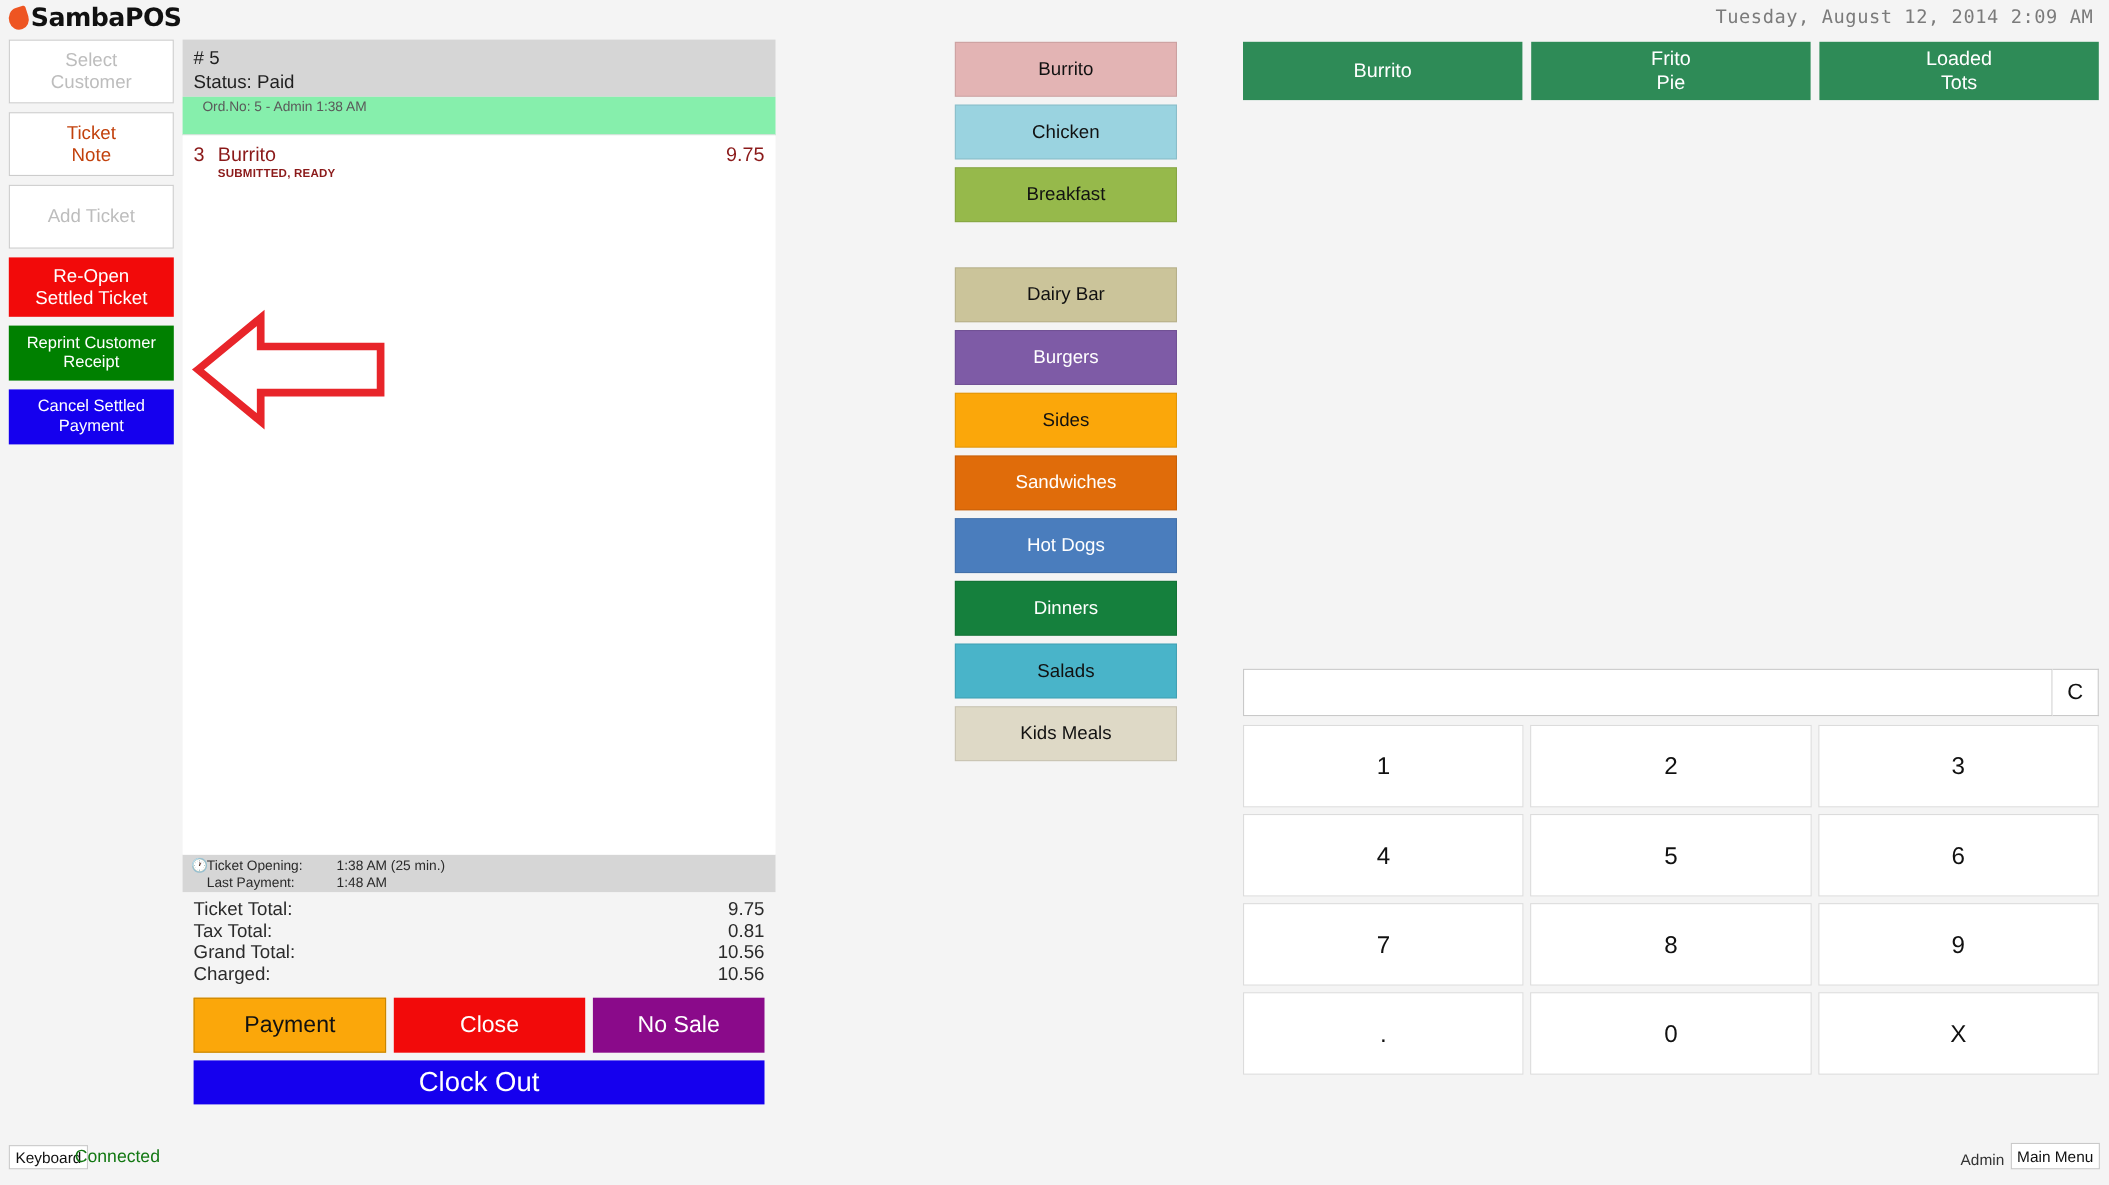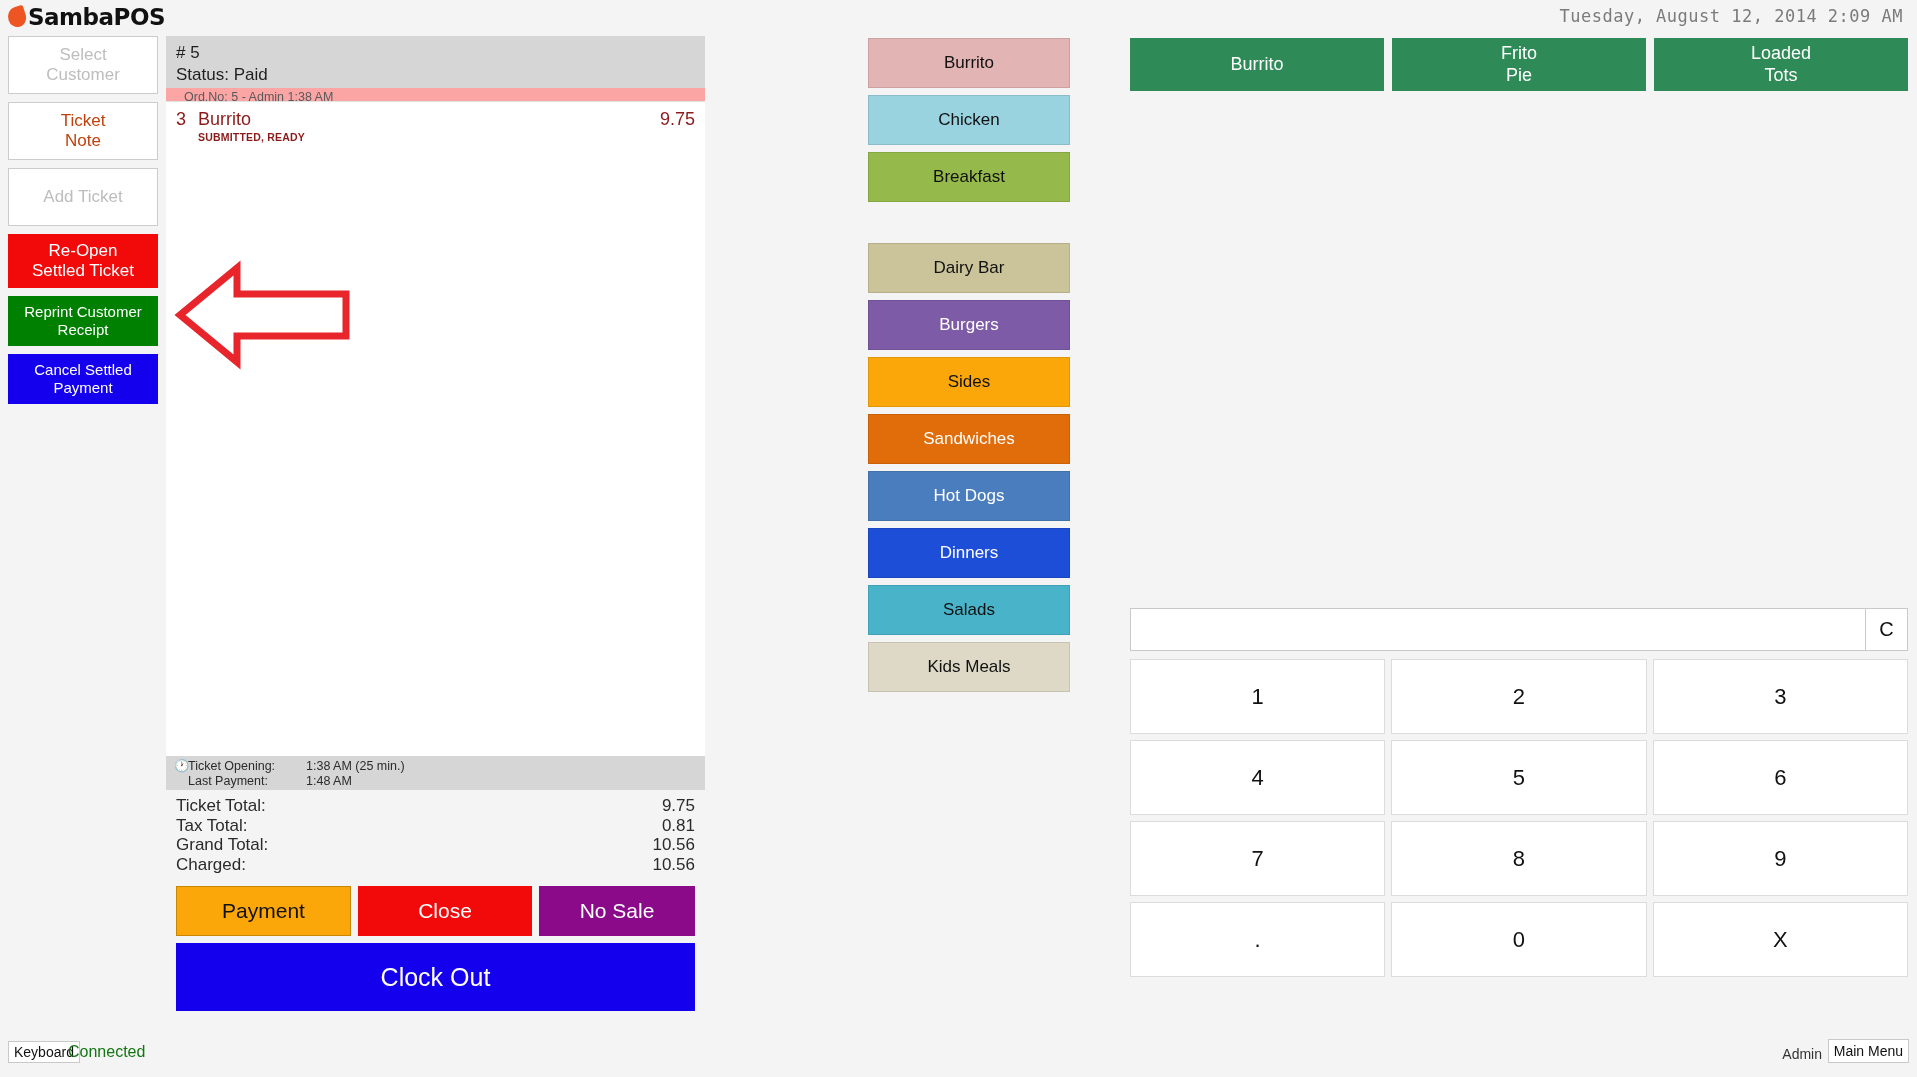--- a/index.html
+++ b/index.html
@@ -28,41 +28,41 @@
   .cmdbtn.tall { height: 58px; }
   .cmdbtn.solid { border: none; color: #fff; font-weight: normal; }
   .cmdbtn.red { background: #f20a0a; height: 54px; font-size: 17px; }
   .cmdbtn.green { background: #008000; height: 50px; font-size: 15px; }
   .cmdbtn.blue { background: #1500ee; height: 50px; font-size: 15px; }
 
   
   #ticket { position: absolute; left: 166px; top: 36px; width: 539px; height: 974px; background: #f4f4f4; }
   #ticketHead { height: 52px; background: #d6d6d6; padding: 6px 0 0 10px; }
   #ticketHead div { font-size: 17px; color: #1f1f1f; line-height: 1.32; }
-  #ordline { height: 14px; background: #fca5a5; border-bottom: 1px solid #e2e2e2;
+  #ordline { height: 35px; background: #86efac; border-bottom: 1px solid #e2e2e2;
              font-size: 12.5px; color: #5a5a5a; padding-left: 18px; line-height: 19px; }
   #orders { position: relative; height: 654px; background: #fff; }
   .orow { display: flex; padding: 7px 10px 0 10px; }
   .oqty { width: 22px; color: #8b1a1a; font-size: 18px; }
   .oname { flex: 1; color: #8b1a1a; font-size: 18px; }
   .ostate { color: #8b1a1a; font-size: 10.5px; font-weight: bold; letter-spacing: 0.2px; margin: 1px 0 0 32px; }
   .oprice { color: #8b1a1a; font-size: 18px; }
   #arrow { position: absolute; left: 8px; top: 158px; }
   #timebox { height: 34px; background: #d6d6d6; font-size: 12.5px; color: #2b2b2b; padding: 3px 0 0 8px; }
   #timebox .trow { display: flex; line-height: 15px; }
   #timebox .tlbl { width: 118px; }
   #timebox .clock { width: 14px; display: inline-block; }
   #totals { padding: 6px 10px 0 10px; }
   #totals .trow { display: flex; justify-content: space-between; font-size: 17px; color: #2b2b2b; line-height: 19.5px; }
   #actions { display: flex; gap: 7px; margin: 12px 0 0 0; }
   .actbtn { height: 50px; display: flex; align-items: center; justify-content: center; font-size: 21px; }
   #btnPayment { flex: 0 0 175px; background: #fba70a; color: #111; border: 1px solid #c78604; }
   #btnClose { flex: 0 0 174px; background: #f20a0a; color: #fff; }
   #btnNoSale { flex: 1; background: #8a0a8a; color: #fff; }
-  #btnClockOut { margin-top: 7px; height: 68px; background: #1500ee; color: #fff;
+  #btnClockOut { margin-top: 7px; height: 40px; background: #1500ee; color: #fff;
                  display: flex; align-items: center; justify-content: center; font-size: 25px; }
 
   
   #cats { position: absolute; left: 868px; top: 38px; width: 202px; }
   .cat { height: 50px; margin-bottom: 7px; display: flex; align-items: center; justify-content: center;
          font-size: 17px; border: 1px solid rgba(0,0,0,0.10); }
 
   
   #products { position: absolute; left: 1130px; top: 38px; width: 778px; display: flex; gap: 8px; }
   .prod { flex: 1; height: 53px; background: #2e8b57; color: #fff; display: flex; align-items: center;
@@ -177,21 +177,21 @@
 
   <div id="cats">
     <div class="cat" style="background: rgb(227, 180, 180); color: rgb(17, 17, 17);">Burrito</div>
     <div class="cat" style="background: rgb(154, 211, 224); color: rgb(17, 17, 17);">Chicken</div>
     <div class="cat" style="background: rgb(150, 185, 75); color: rgb(17, 17, 17);">Breakfast</div>
     <div class="cat" style="background: rgb(203, 196, 154); color: rgb(17, 17, 17); margin-top: 41px;">Dairy Bar</div>
     <div class="cat" style="background: rgb(126, 91, 166); color: rgb(255, 255, 255);">Burgers</div>
     <div class="cat" style="background: rgb(251, 167, 10); color: rgb(17, 17, 17);">Sides</div>
     <div class="cat" style="background: rgb(224, 108, 10); color: rgb(255, 255, 255);">Sandwiches</div>
     <div class="cat" style="background: rgb(74, 125, 189); color: rgb(255, 255, 255);">Hot Dogs</div>
-    <div class="cat" style="background: #1d4ed8; color: rgb(255, 255, 255);">Dinners</div>
+    <div class="cat" style="background: #15803d; color: rgb(255, 255, 255);">Dinners</div>
     <div class="cat" style="background: rgb(73, 180, 201); color: rgb(17, 17, 17);">Salads</div>
     <div class="cat" style="background: rgb(222, 217, 198); color: rgb(17, 17, 17);">Kids Meals</div>
   </div>
 
   <div id="products">
     <div class="prod">Burrito</div>
     <div class="prod">Frito
 Pie</div>
     <div class="prod">Loaded
 Tots</div>

